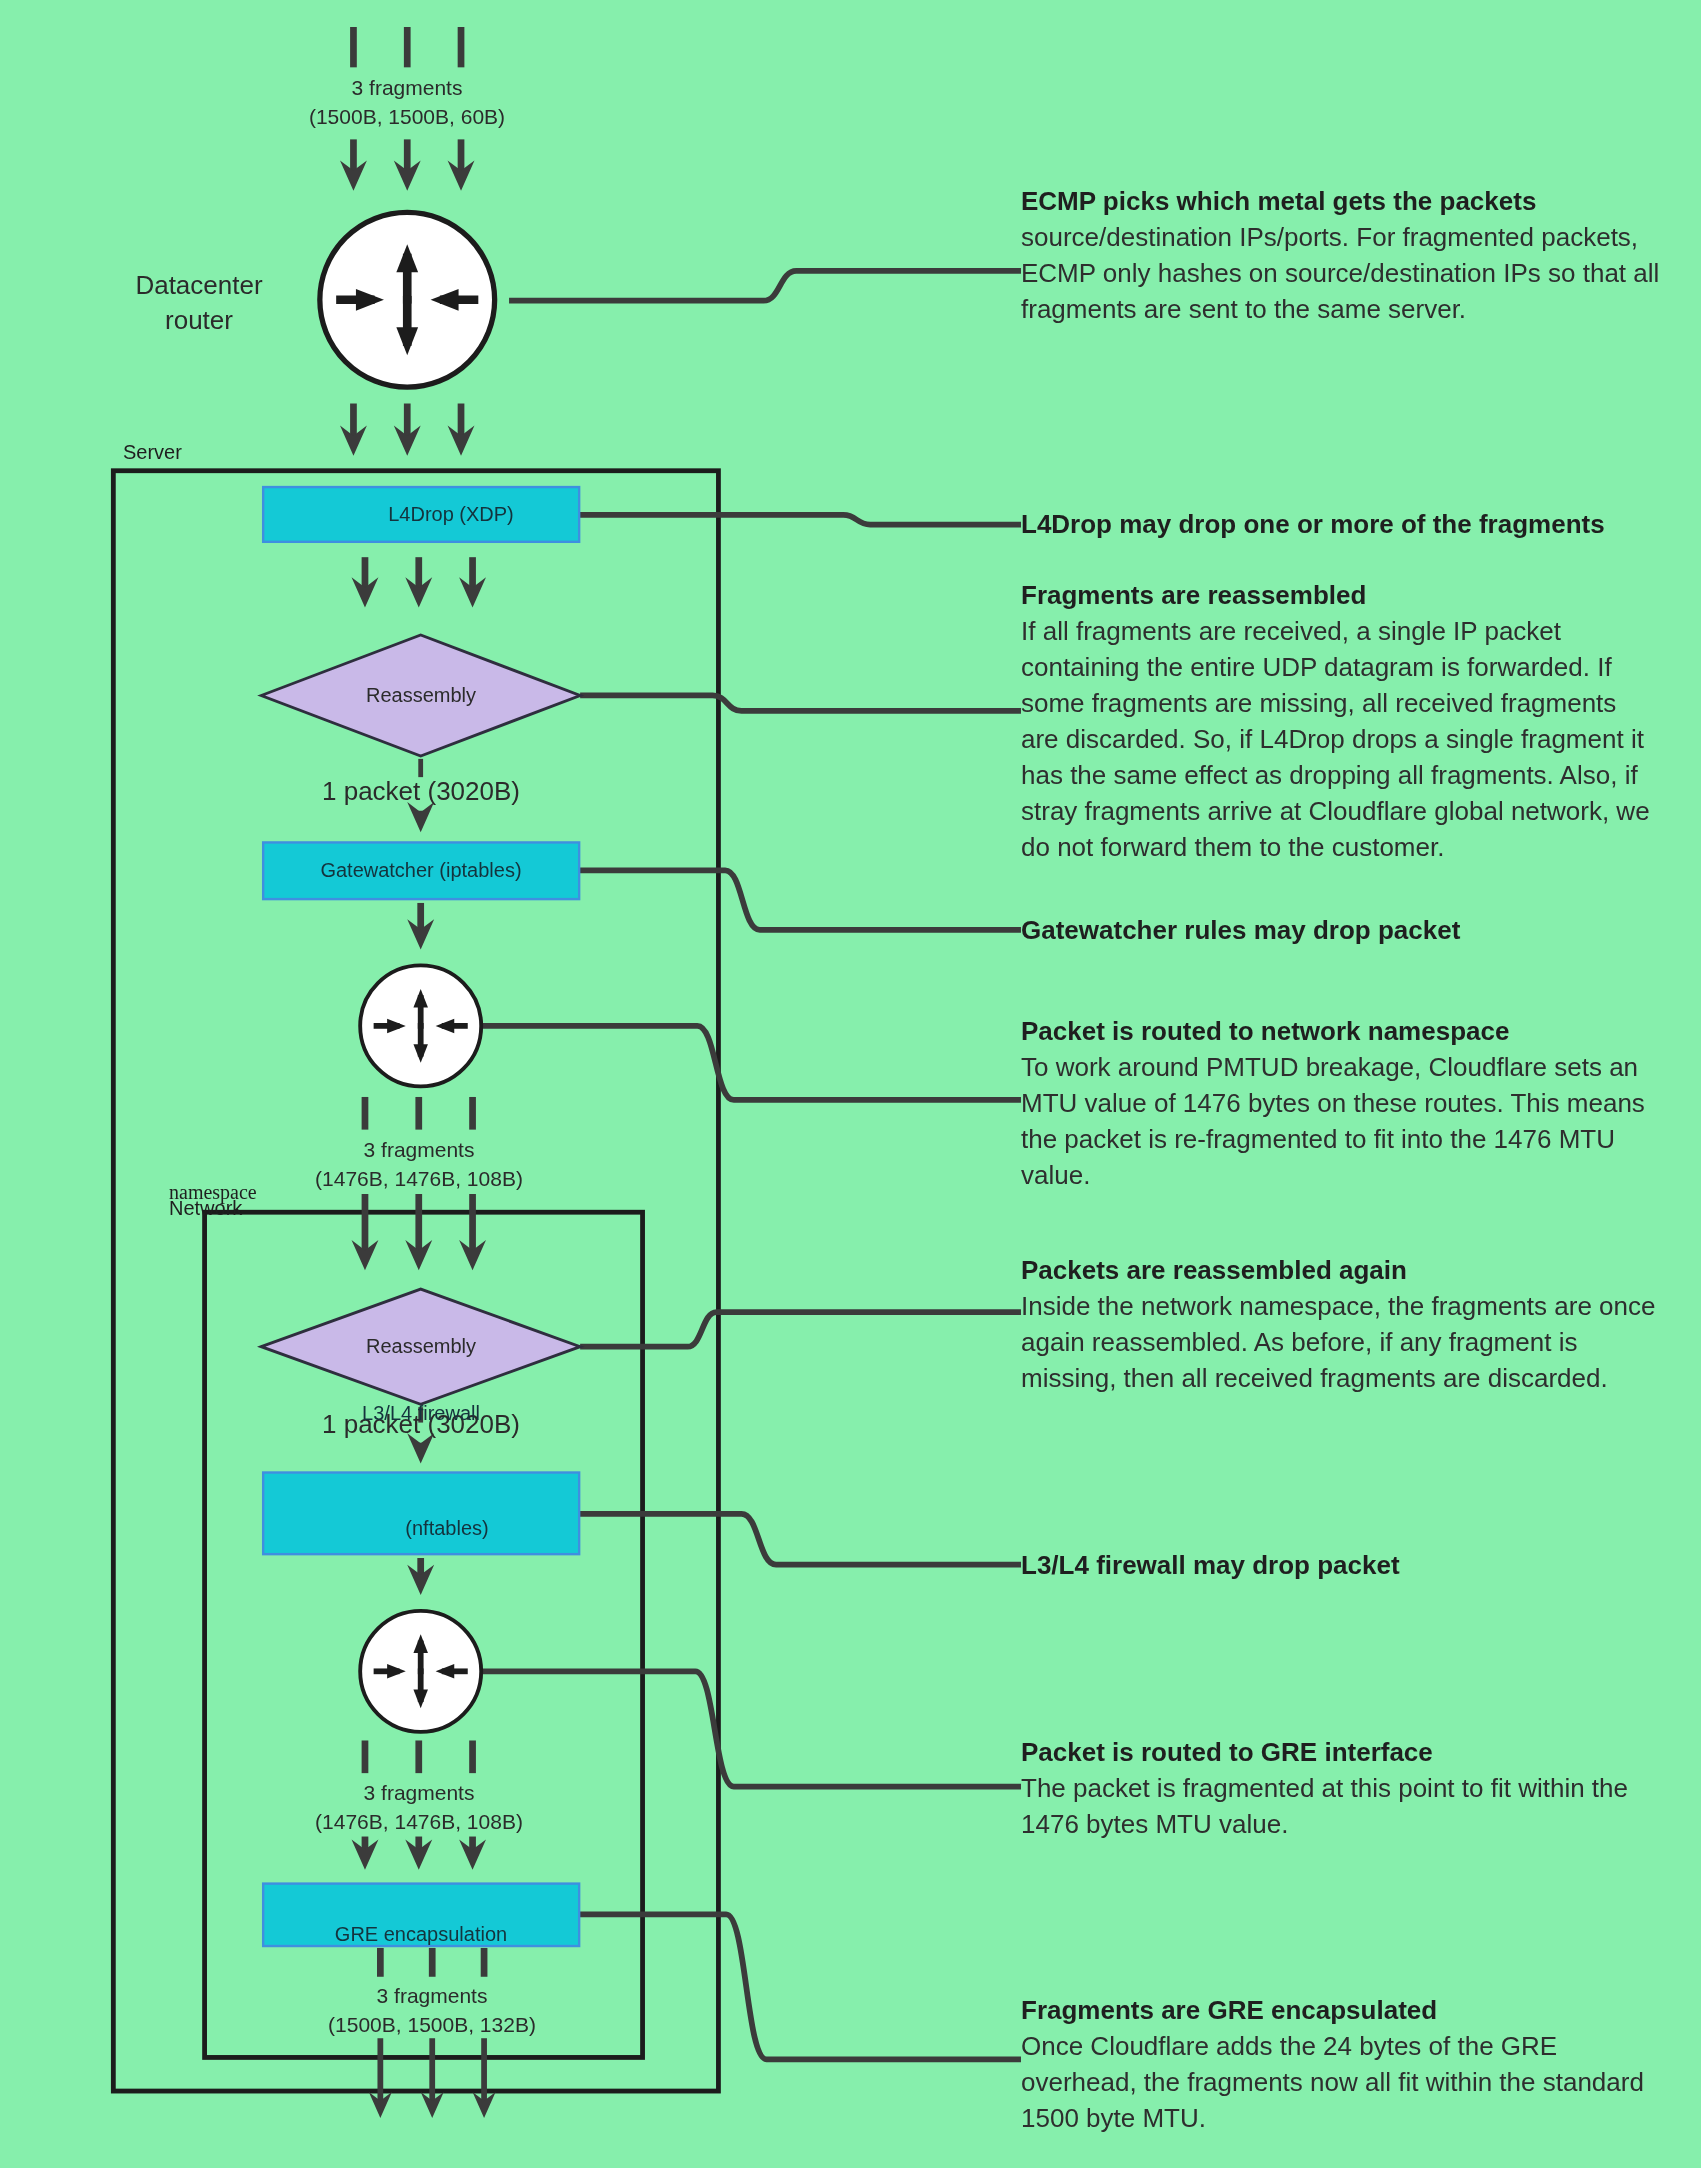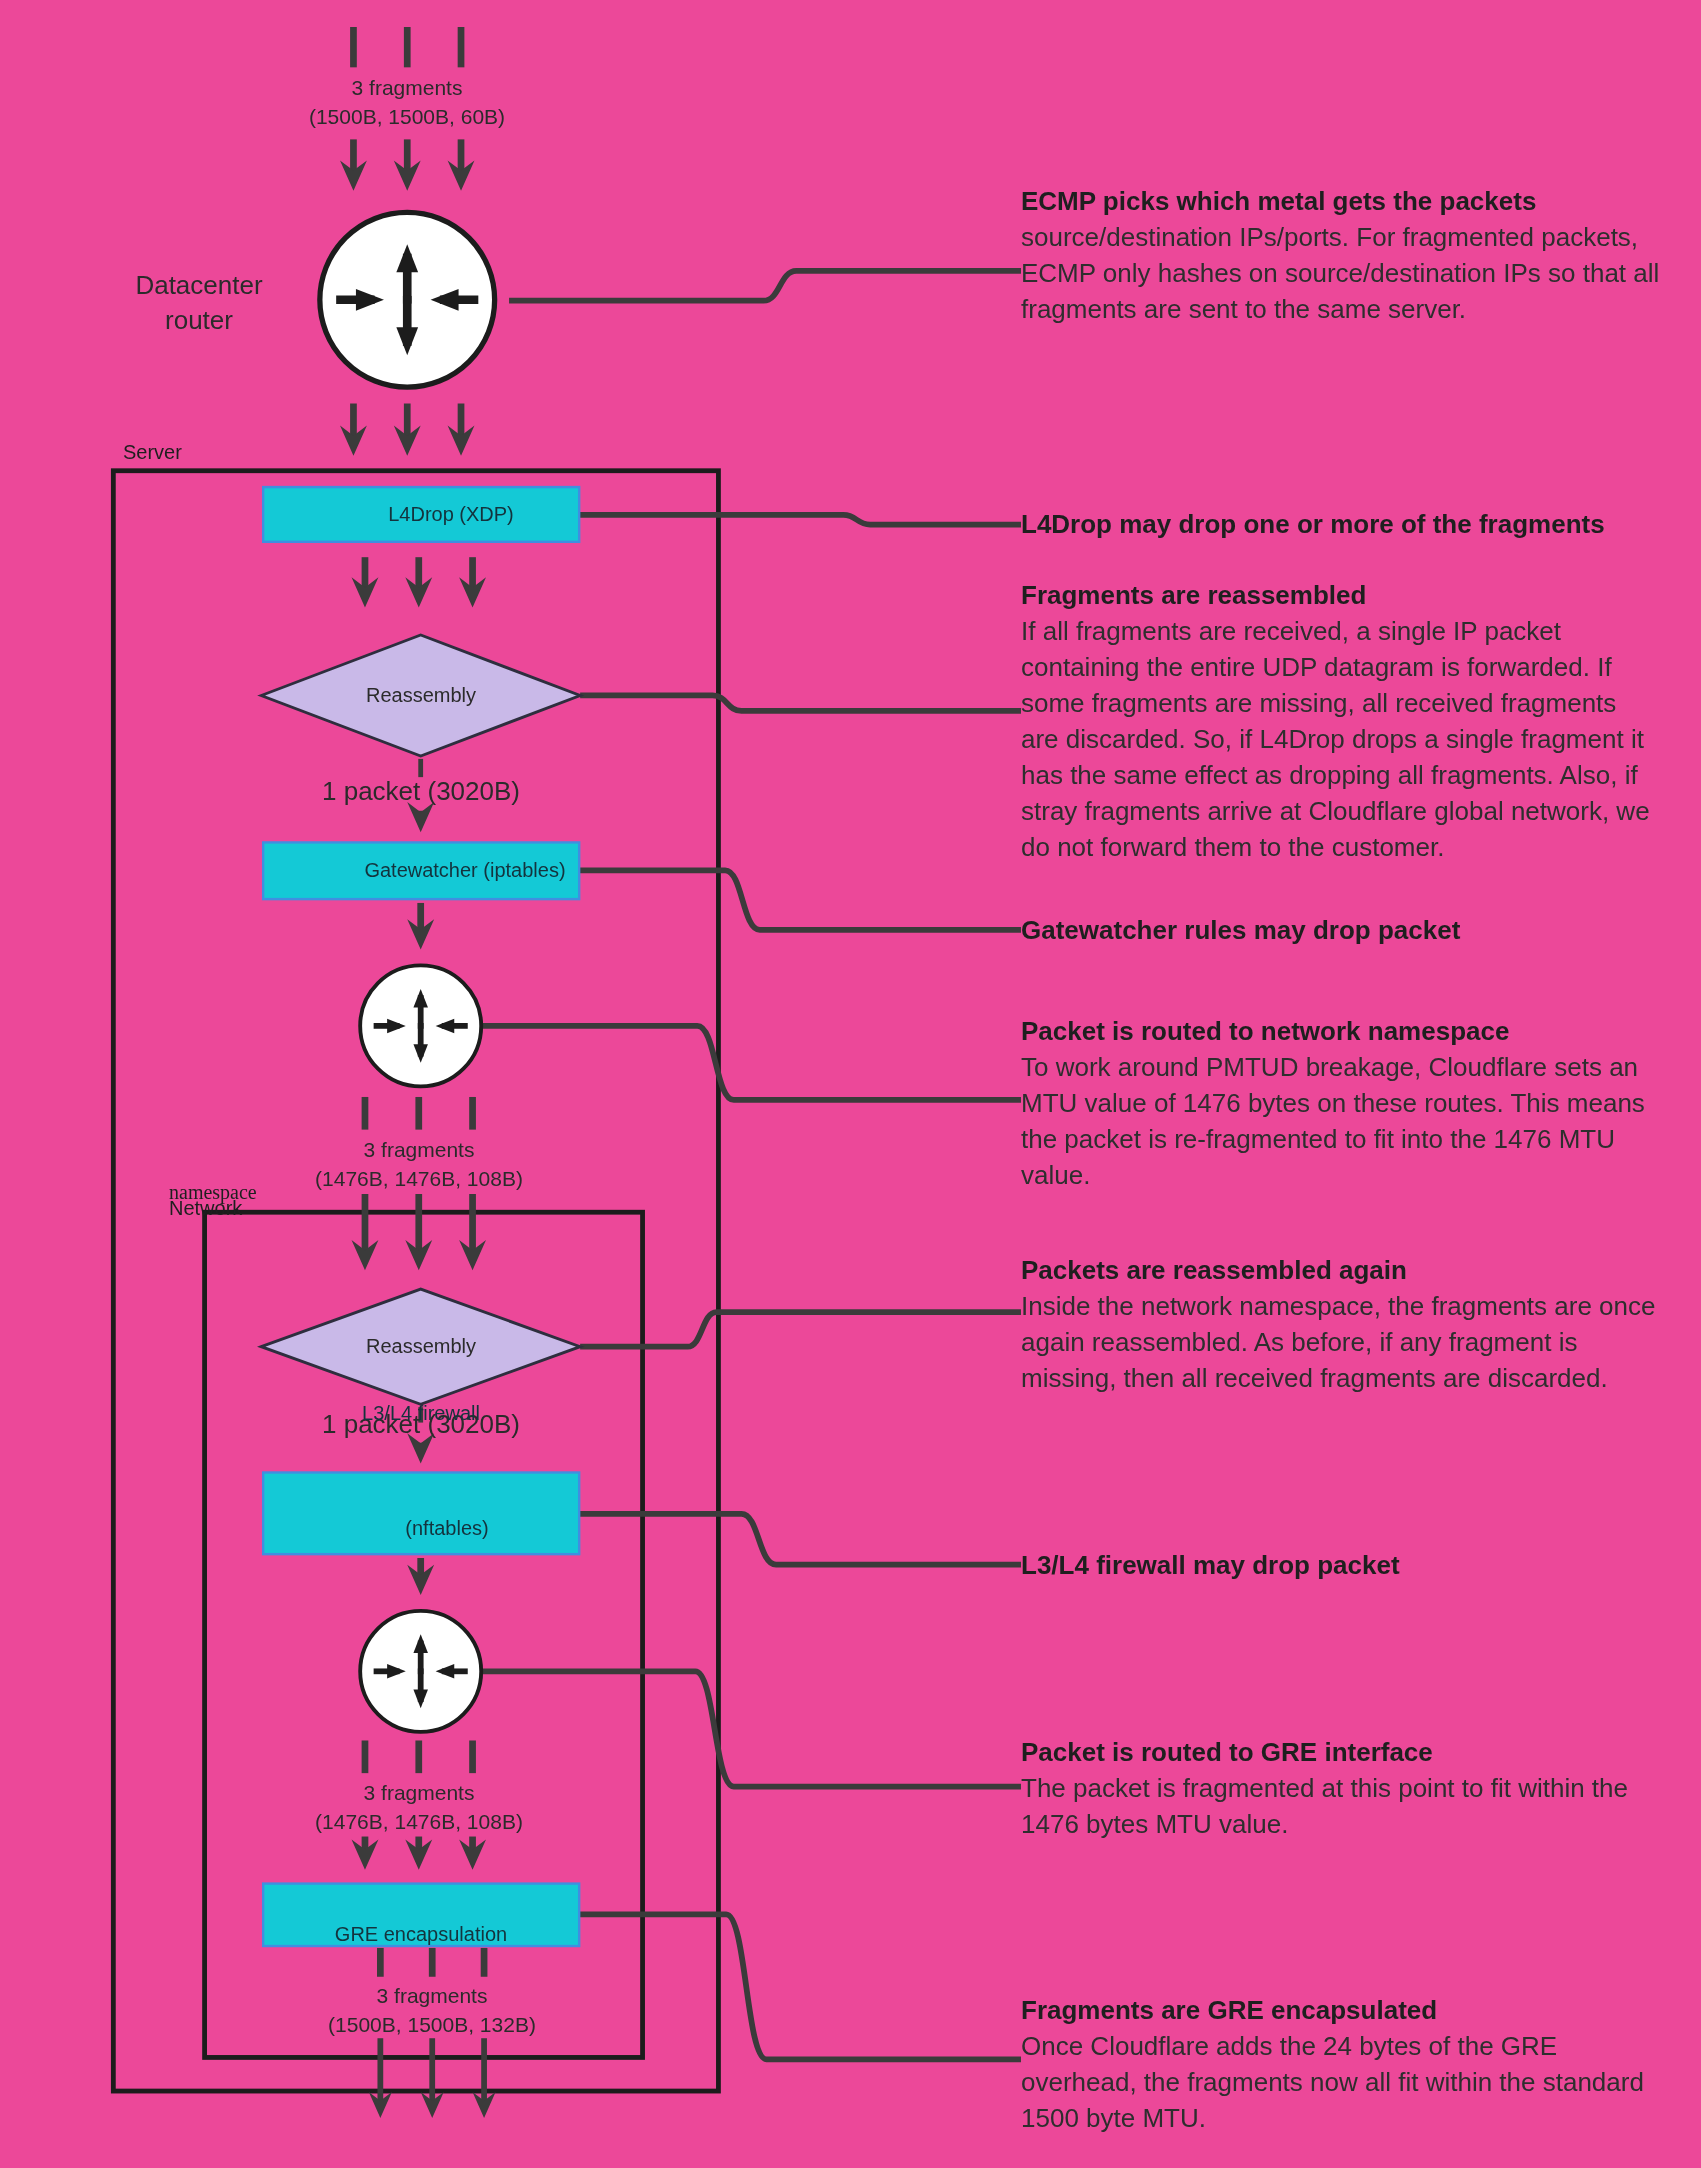--- a/index.html
+++ b/index.html
@@ -1,16 +1,16 @@
 <!DOCTYPE html>
 <html><head>
 <meta charset="utf-8">
 <style>
   html,body{margin:0;padding:0;background:#ffffff;}
-  #canvas{position:relative;width:1701px;height:2168px;background:#ec4899;overflow:hidden;
+  #canvas{position:relative;width:1701px;height:2168px;background:#86efac;overflow:hidden;
           font-family:"Liberation Sans",sans-serif;color:#2b2b2b;}
   #shapes{position:absolute;left:0;top:0;}
   .lbl{position:absolute;line-height:27px;font-size:21px;text-align:center;white-space:nowrap;}
   .big{font-size:26px;line-height:33px;}
   .boxlbl{font-size:20px;line-height:27px;color:#14333d;}
   .corner{font-size:20px;line-height:25px;text-align:right;color:#1f1f1f;margin-left:8px;}
   .ann{position:absolute;left:1021px;width:672px;text-align:left;}
   .ann .t{font-size:26px;line-height:36px;font-weight:bold;color:#1f1f1f;white-space:nowrap;}
   .ann .b{font-size:26px;line-height:36px;color:#2e2e2e;white-space:nowrap;}
 </style>
@@ -140,21 +140,21 @@
 <div class="lbl big" style="left:79px;top:304px;width:240px;">router</div>
 
 <div class="lbl corner" style="left:115px;top:440px;">Server</div>
 
 <div class="lbl boxlbl" style="left:263px;top:501px;width:376px;">L4Drop (XDP)</div>
 
 <div class="lbl boxlbl" style="left:263px;top:682px;width:316px;color:#2b2b2b;">Reassembly</div>
 
 <div class="lbl big" style="left:277px;top:775px;width:288px;">1 packet (3020B)</div>
 
-<div class="lbl boxlbl" style="left:263px;top:857px;width:316px;padding-left:44px;">Gatewatcher (iptables)</div>
+<div class="lbl boxlbl" style="left:263px;top:857px;width:316px;">Gatewatcher (iptables)</div>
 
 <div class="lbl" style="left:275px;top:1136px;width:288px;">3 fragments</div>
 <div class="lbl" style="left:275px;top:1165px;width:288px;">(1476B, 1476B, 108B)</div>
 
 <div class="lbl corner" style="left:161px;top:1196px;">Network</div>
 <div class="lbl corner" style="left:161px;top:1180px;font-family:Liberation Serif, serif;">namespace</div>
 
 <div class="lbl boxlbl" style="left:263px;top:1333px;width:316px;color:#2b2b2b;">Reassembly</div>
 
 <div class="lbl big" style="left:277px;top:1408px;width:288px;">1 packet (3020B)</div>

